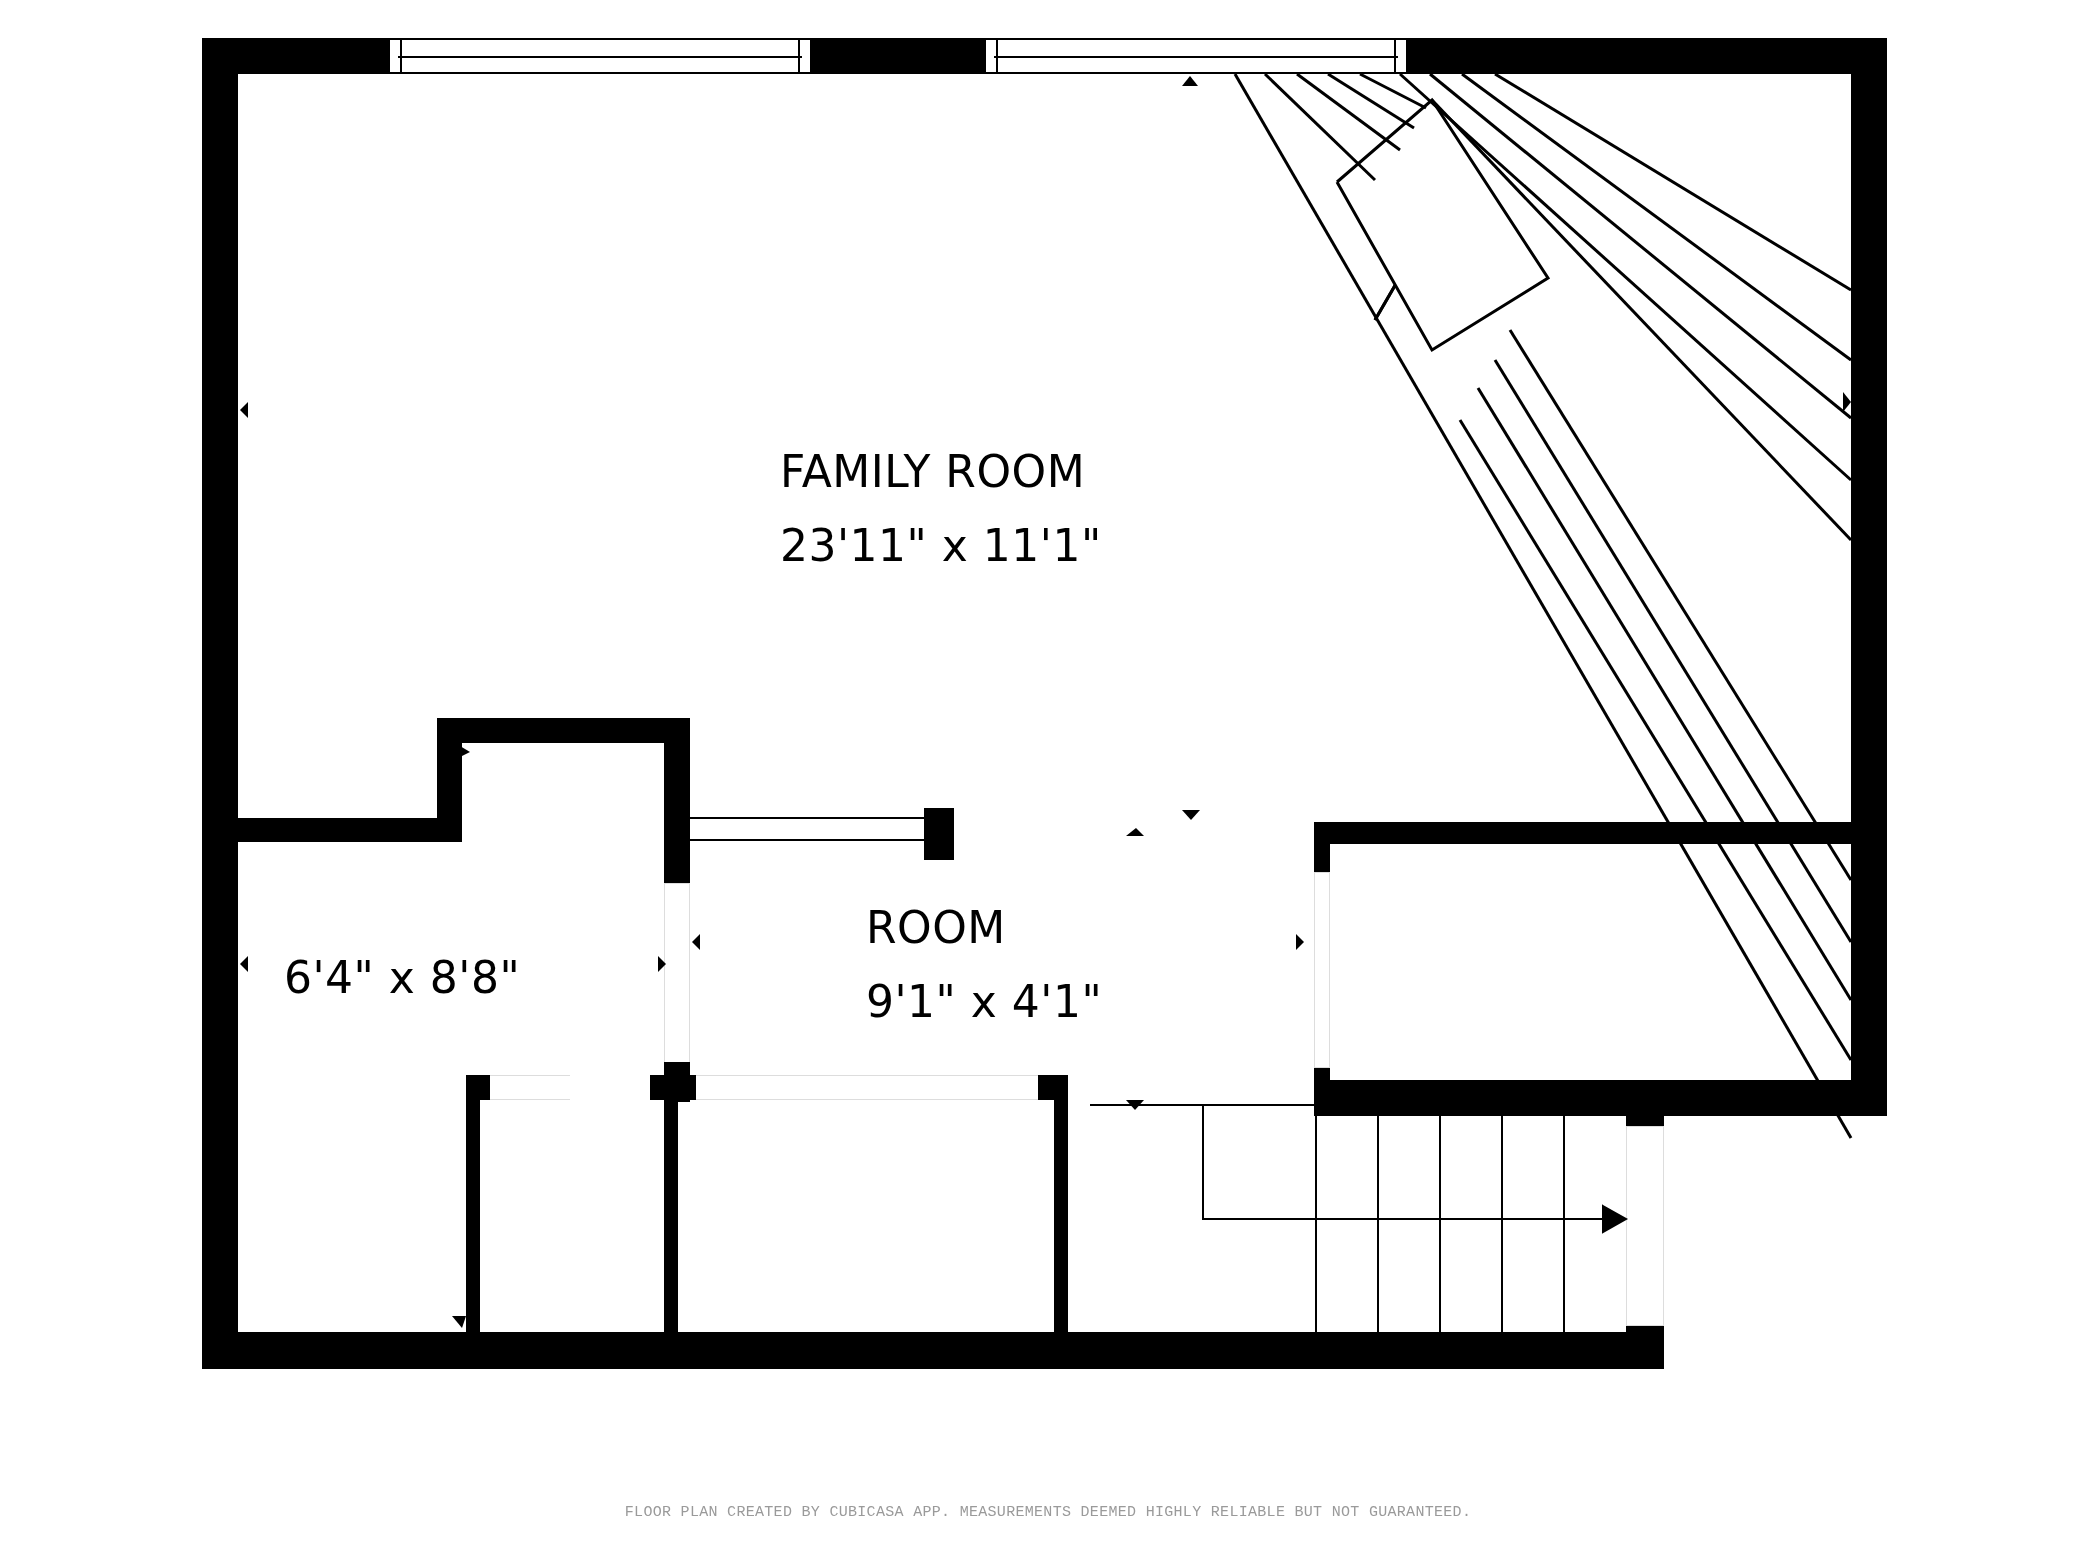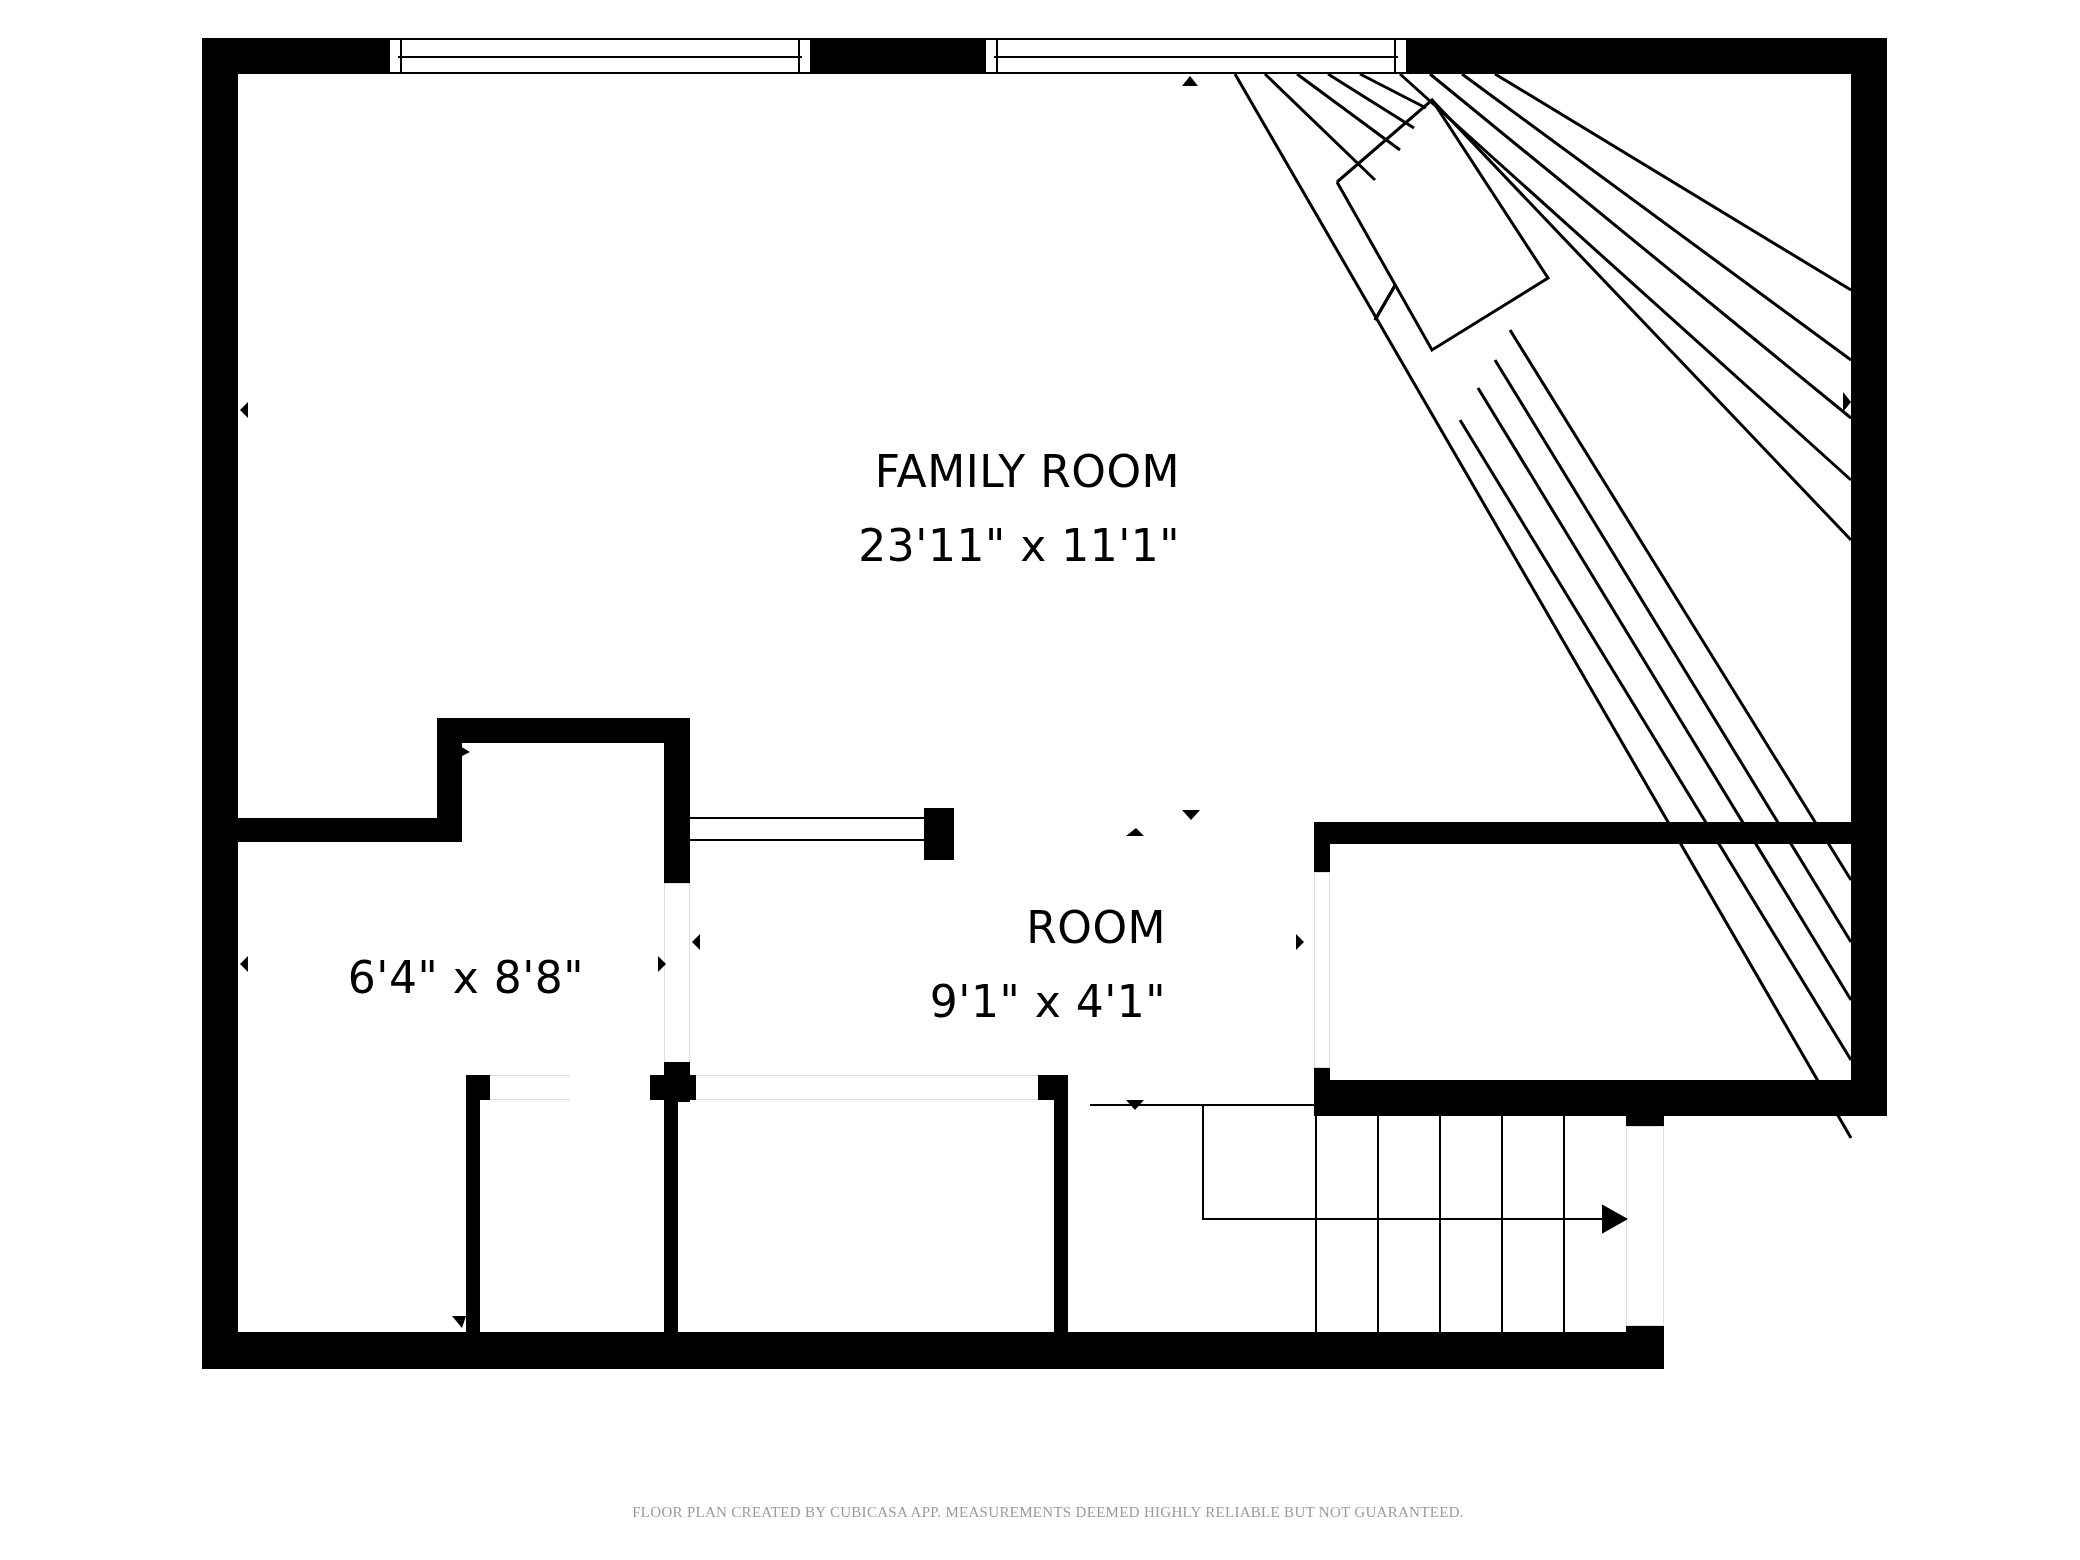--- a/index.html
+++ b/index.html
@@ -5,24 +5,24 @@
     html, body { margin: 0; padding: 0; background: #ffffff; }
     body { width: 2080px; height: 1560px; position: relative; overflow: hidden; font-family: "DejaVu Sans", sans-serif; }
     .plan { position: absolute; left: 0; top: 0; width: 2080px; height: 1560px; }
     .wall { position: absolute; background: #000; }
     .win { position: absolute; background: #fff; border: 2px solid #000; box-sizing: border-box; }
     .win .pane { position: absolute; left: 8px; right: 8px; top: 50%; height: 0; border-top: 2px solid #000; }
     .win .jamb-l, .win .jamb-r { position: absolute; top: 0; bottom: 0; width: 0; border-left: 2px solid #000; }
     .win .jamb-l { left: 10px; }
     .win .jamb-r { right: 10px; }
     .opening { position: absolute; background: #fff; border: 1px solid #ddd; box-sizing: border-box; }
-    .room-label { position: absolute; text-align: right; color: #000; font-family: "DejaVu Sans", sans-serif; letter-spacing: 0.5px; }
+    .room-label { position: absolute; text-align: left; color: #000; font-family: "DejaVu Sans", sans-serif; letter-spacing: 0.5px; }
     .room-name { font-size: 44px; line-height: 52px; display: block; }
     .room-dim { font-size: 44px; line-height: 52px; display: block; margin-top: 22px; }
-    .footer { position: absolute; left: 16px; right: 0; top: 1504px; text-align: center; font-size: 15px; color: #9a9a9a; font-family: Liberation Serif, serif; letter-spacing: 0.3px; }
+    .footer { position: absolute; left: 16px; right: 0; top: 1504px; text-align: center; font-size: 15px; color: #9a9a9a; font-family: Liberation Mono, monospace; letter-spacing: 0.3px; }
     svg.overlay { position: absolute; left: 0; top: 0; }
   </style>
 </head>
 <body>
 
 <div class="plan">
 
   <div class="wall" style="left:202px; top:38px; width:186px; height:36px;"></div>
   <div class="wall" style="left:812px; top:38px; width:174px; height:36px;"></div>
   <div class="wall" style="left:1405px; top:38px; width:482px; height:36px;"></div>

